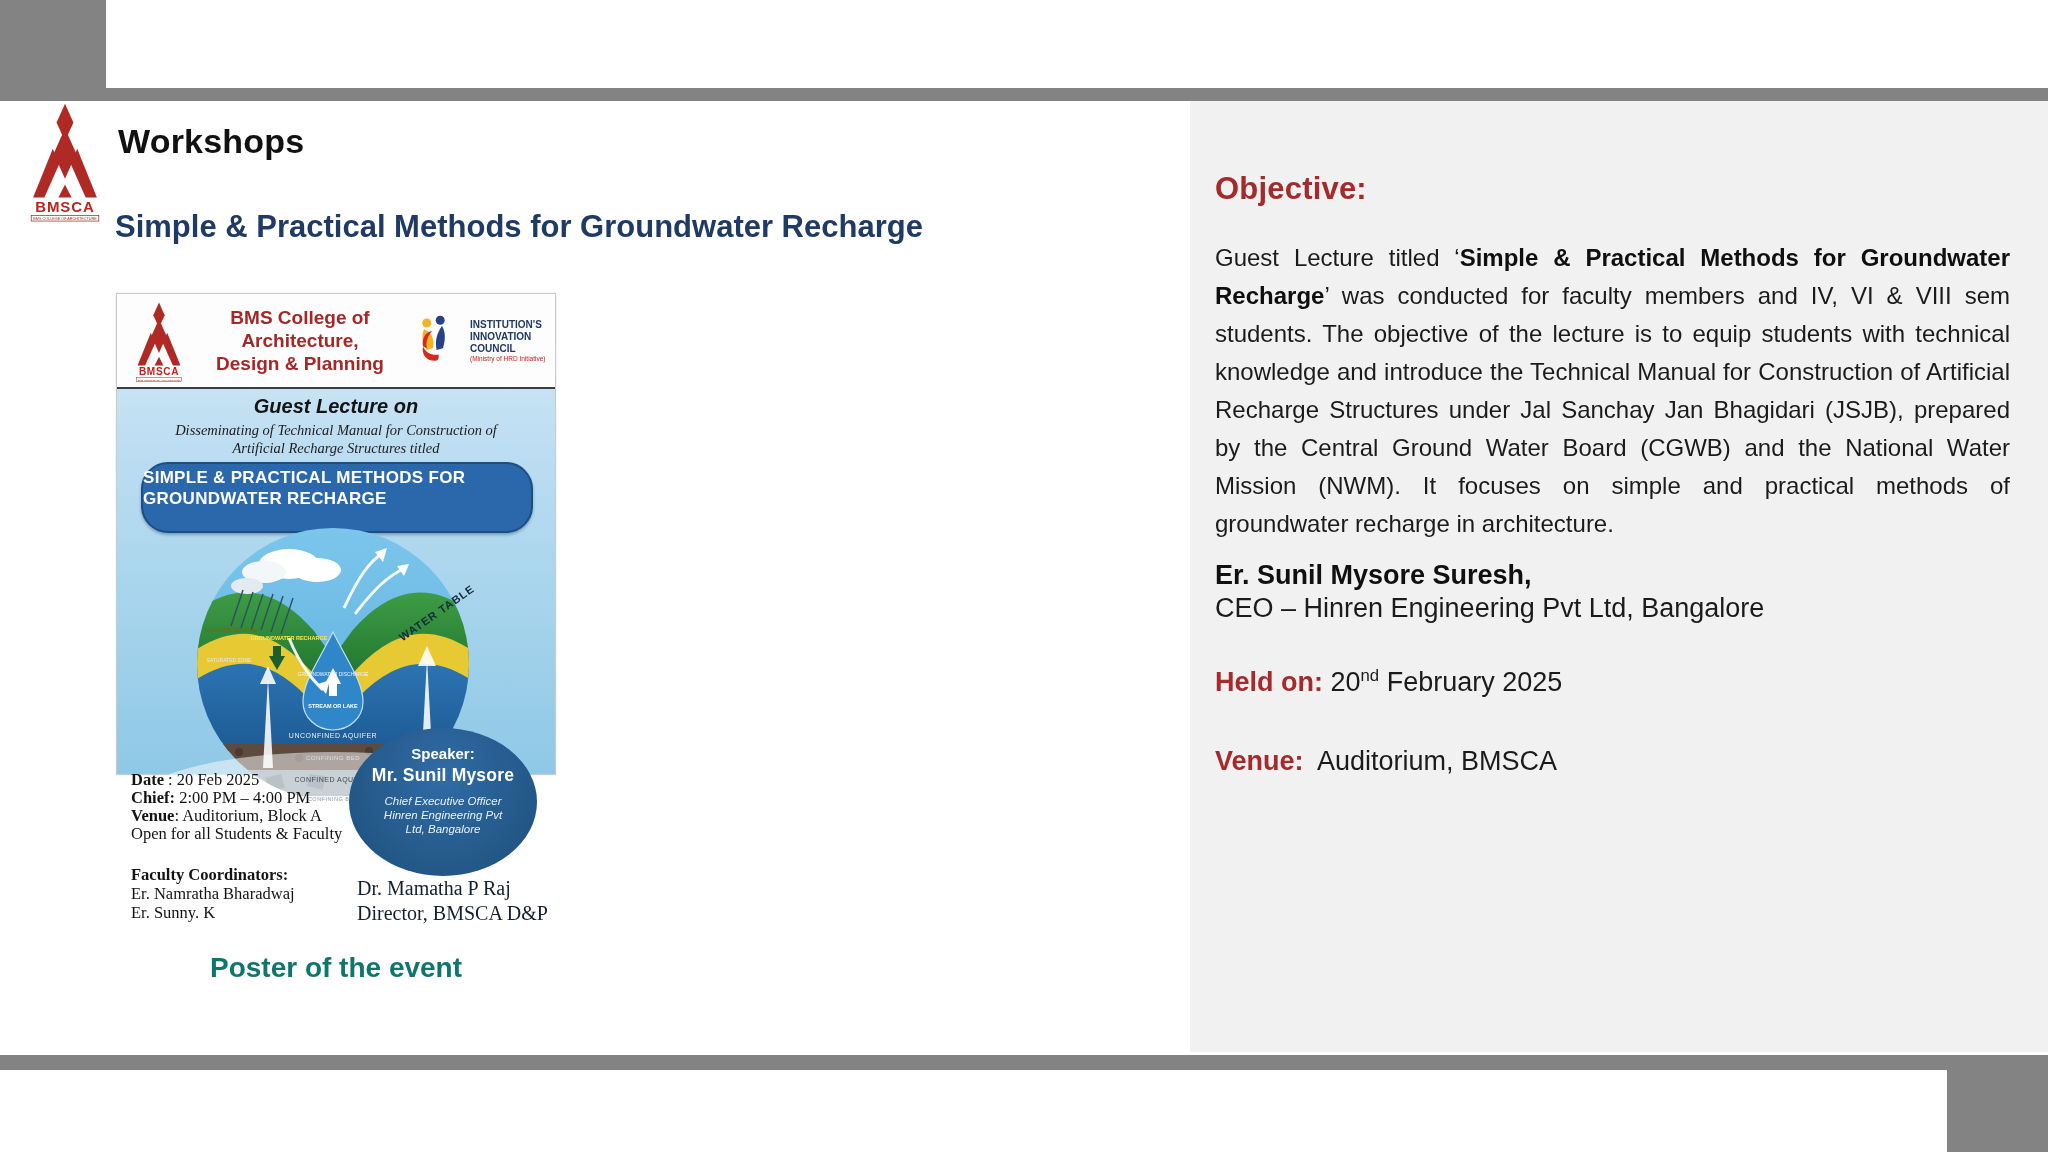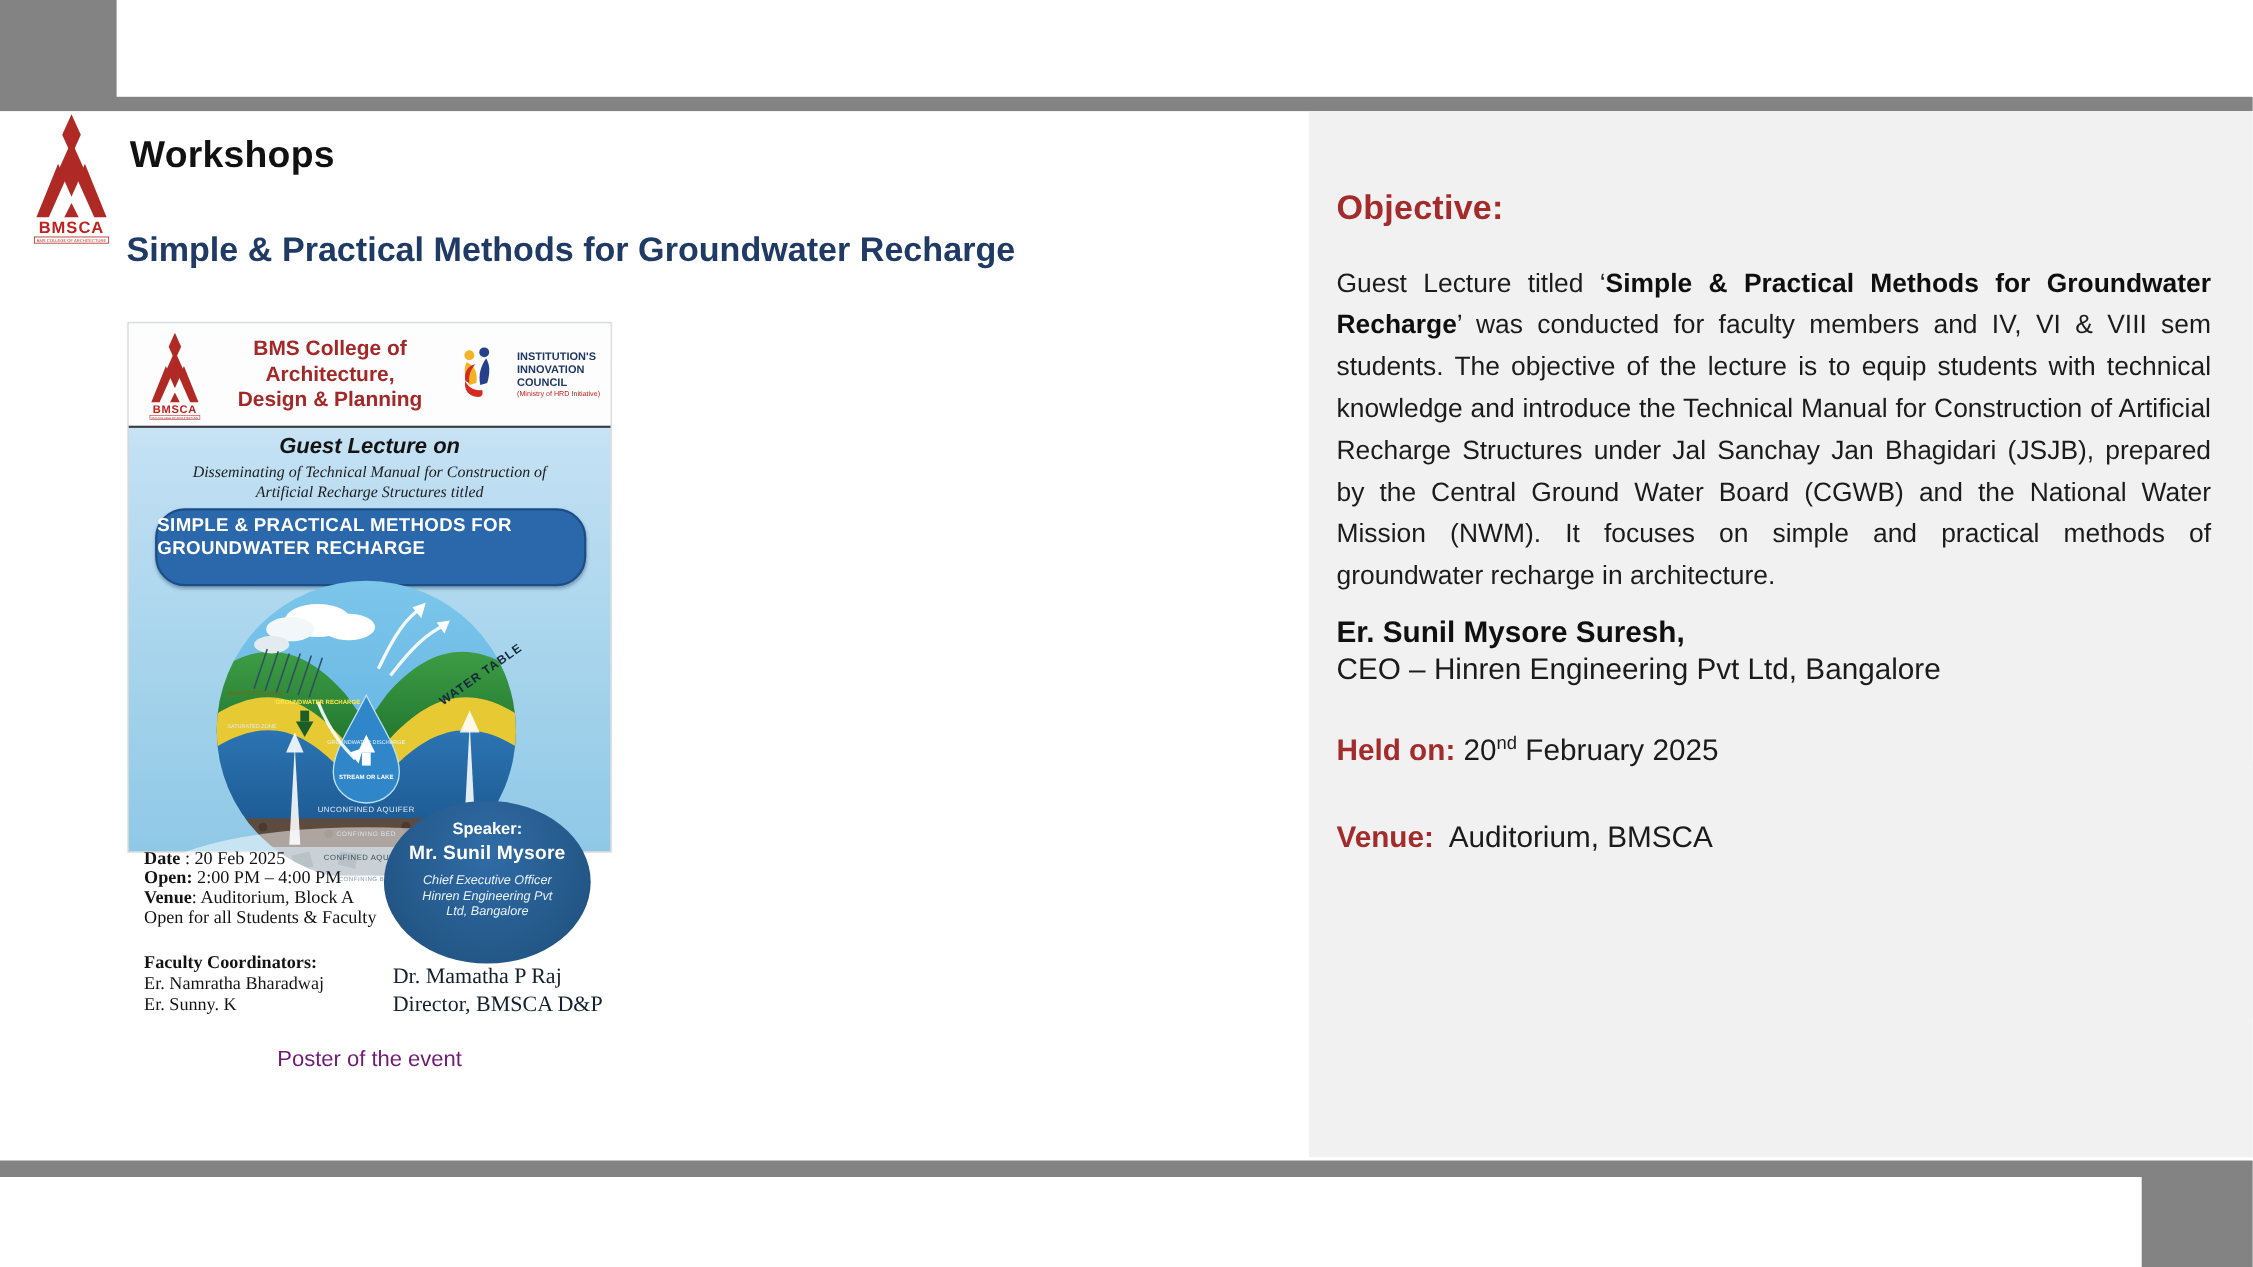--- a/index.html
+++ b/index.html
@@ -59,21 +59,21 @@
     background:radial-gradient(ellipse at 50% 32%, #306ca6 0%, #235787 70%, #1d4c78 100%);
     color:#fff; text-align:center;
   }
   .sp-head { margin-top:17px; font-size:15px; font-weight:700; }
   .sp-name { margin-top:3px; font-size:17.5px; font-weight:700; letter-spacing:.2px; }
   .sp-role { margin-top:8px; font-style:italic; font-size:11.5px; line-height:14px; color:#e8f1fa; }
   .p-director { position:absolute; left:240px; top:582px; font-family:"Liberation Serif", serif;
                 font-size:20px; line-height:25px; color:#15202e; }
 
   .poster-caption { position:absolute; left:116px; top:952px; width:440px; text-align:center;
-                    font-size:20px; font-weight:400; color:#701a75; }
+                    font-size:28px; font-weight:700; color:#0f766e; }
 
   
   .right-panel {
     position:absolute; left:1190px; top:101px; width:864px; height:951px;
     background:#f1f1f1; padding:70px 44px 0 25px;
   }
   .rp-heading { color:#a32b2b; font-size:31px; font-weight:700; letter-spacing:.2px; }
   .rp-para { margin-top:32px; font-size:24px; line-height:38px; text-align:justify; color:#1b1b1b; }
   .rp-para b { font-weight:700; color:#0f0f0f; }
   .rp-res-heading { margin-top:72px; }
@@ -231,21 +231,21 @@
     <text x="164" y="170" font-size="5" fill="#eaf4fb" text-anchor="middle" font-family="Liberation Sans, sans-serif">GROUNDWATER DISCHARGE</text>
     <text x="164" y="202" font-size="5.5" font-weight="bold" fill="#ffffff" text-anchor="middle" font-family="Liberation Sans, sans-serif">STREAM OR LAKE</text>
     <text x="164" y="232" font-size="7" fill="#e8f0f6" text-anchor="middle" letter-spacing=".5" font-family="Liberation Sans, sans-serif">UNCONFINED AQUIFER</text>
     <text x="164" y="254" font-size="6" fill="#d8e0e6" text-anchor="middle" letter-spacing=".5" font-family="Liberation Sans, sans-serif">CONFINING BED</text>
     <text x="164" y="276" font-size="7" fill="#3c4c58" text-anchor="middle" letter-spacing=".5" font-family="Liberation Sans, sans-serif">CONFINED AQUIFER</text>
     <text x="164" y="295" font-size="5.5" fill="#8a9aa6" text-anchor="middle" letter-spacing=".5" font-family="Liberation Sans, sans-serif">CONFINING BED</text>
   </svg>
 
   <div class="p-details">
     <div><b>Date</b><span> : 20 Feb 2025</span></div>
-    <div><b>Open:</b><span> 2:00 PM – 4:00 PM</span></div>
+    <div><b>Chief:</b><span> 2:00 PM – 4:00 PM</span></div>
     <div><b>Venue</b><span>: Auditorium, Block A</span></div>
     <div><span>Open for all Students &amp; Faculty</span></div>
   </div>
 
   <div class="p-coord">
     <div><b>Faculty Coordinators:</b></div>
     <div>Er. Namratha Bharadwaj</div>
     <div>Er. Sunny. K</div>
   </div>
 

